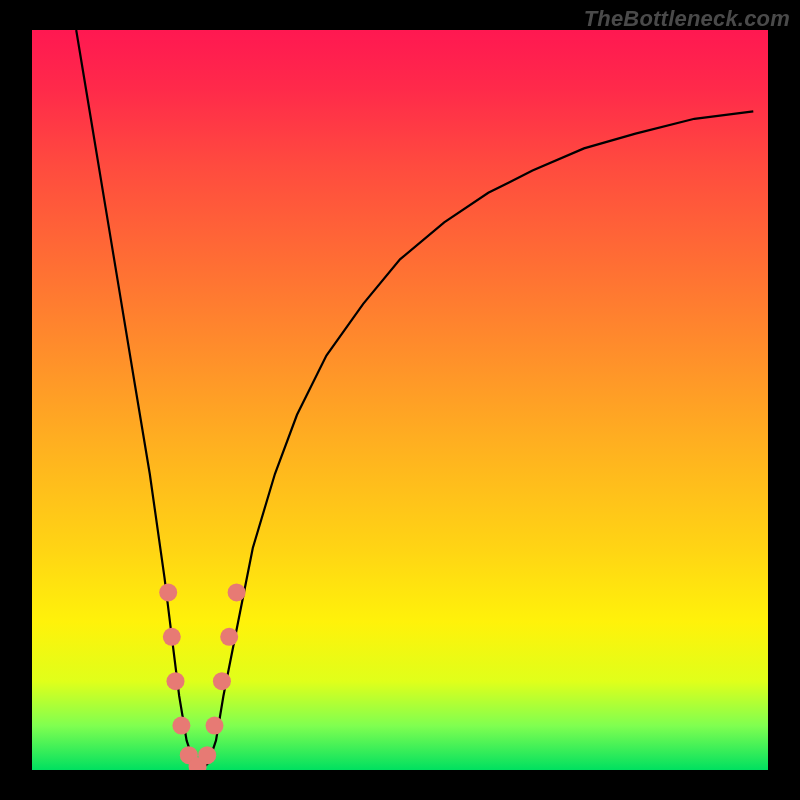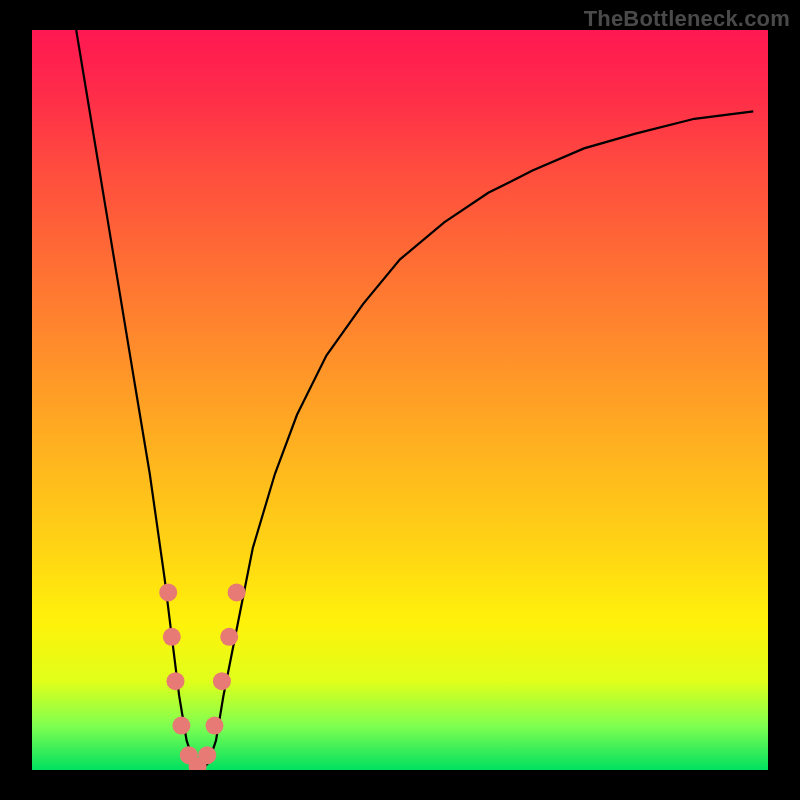--- a/index.html
+++ b/index.html
@@ -38,20 +38,21 @@
   }
   .watermark {
     position: absolute;
     top: 6px;
     right: 10px;
     color: #4a4a4a;
     font-size: 22px;
     font-weight: 600;
     letter-spacing: 0.2px;
     user-select: none;
+    font-style: italic;
   }
   svg.curve {
     position: absolute;
     left: 0; top: 0;
     width: 736px; height: 740px;
   }
 </style>
 </head>
 <body>
 

